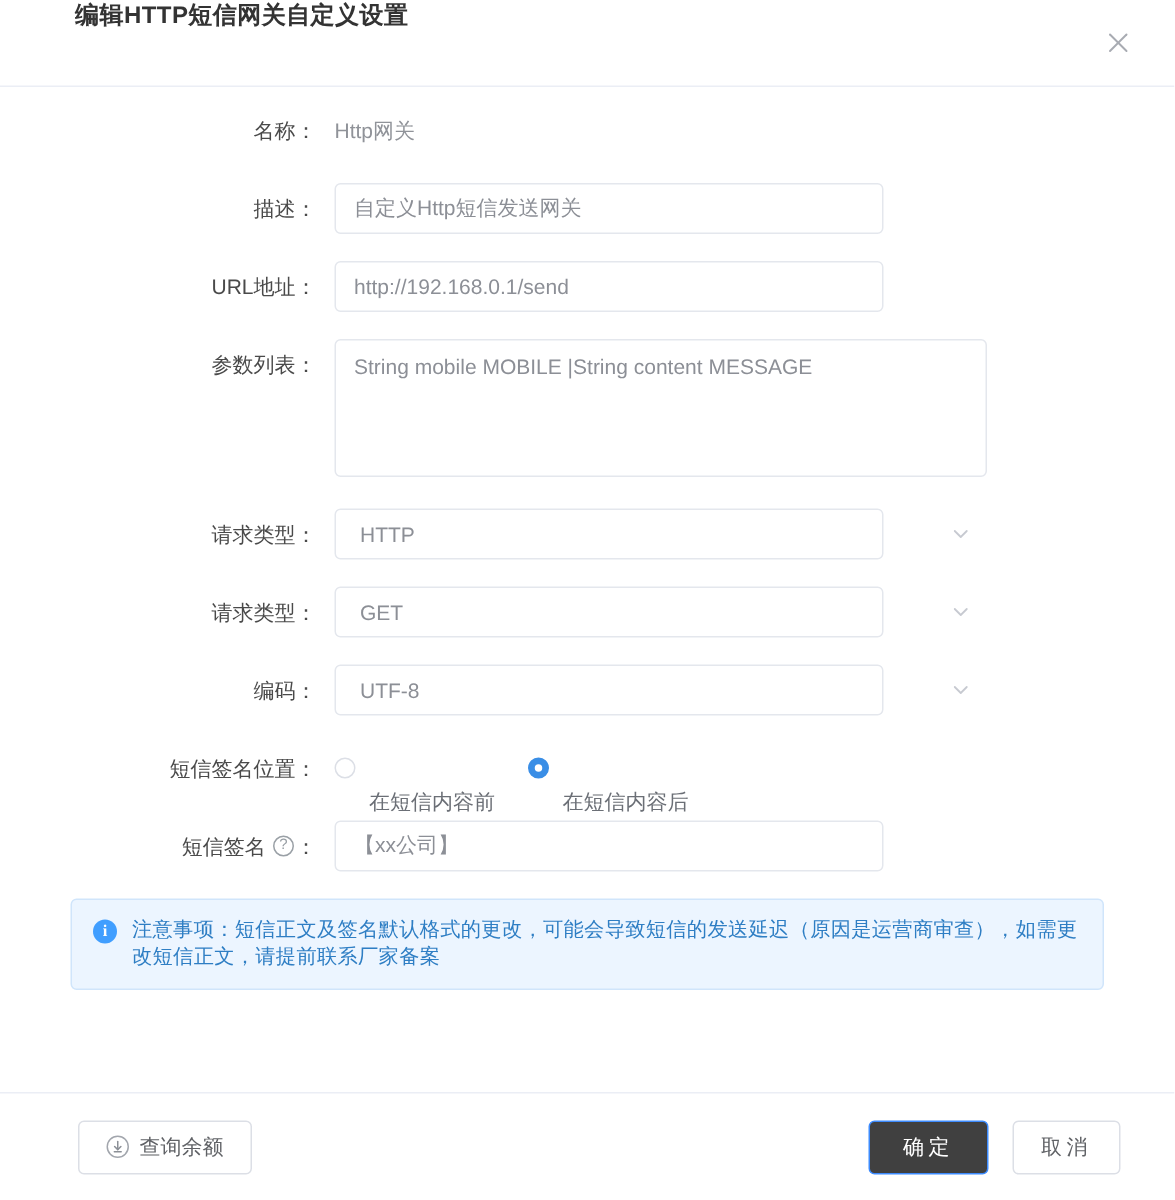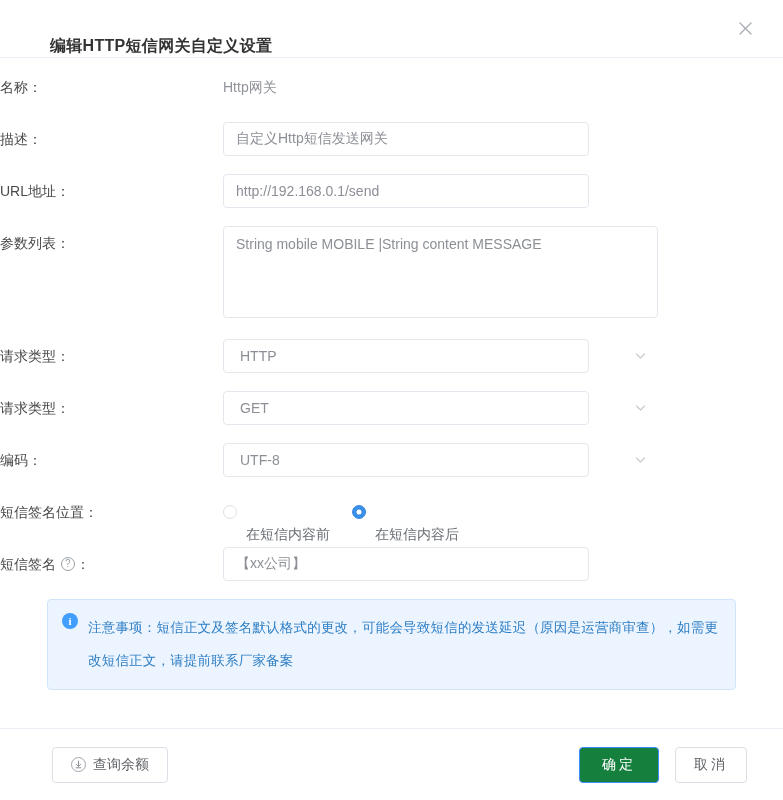--- a/index.html
+++ b/index.html
@@ -24,21 +24,21 @@
     display: flex;
     flex-direction: column;
   }
   
   .dialog-header {
     position: relative;
     height: 58px;
     flex: 0 0 58px;
     border-bottom: 1px solid #ebeef5;
     display: flex;
-    align-items: flex-end;
+    align-items: flex-start;
   }
   .dialog-title {
     margin-left: 50px;
     font-size: 16px;
     font-weight: bold;
     color: #333333;
     letter-spacing: 0.3px;
   }
   .close-btn {
     position: absolute;
@@ -65,21 +65,21 @@
     overflow: hidden;
   }
   .form-row {
     display: flex;
     align-items: flex-start;
     margin-bottom: 18px;
   }
   .form-label {
     width: 223px;
     flex: 0 0 223px;
-    text-align: left;
+    text-align: right;
     padding-right: 12px;
     color: #4a4a4a;
     font-size: 14px;
     line-height: 34px;
     white-space: nowrap;
   }
   .form-control {
     width: 435px;
     flex: 0 0 435px;
   }
@@ -218,21 +218,21 @@
     font-weight: bold;
     line-height: 16px;
     text-align: center;
     margin-top: 2px;
     font-family: "Liberation Serif", serif;
   }
   .alert-text {
     margin-left: 10px;
     color: #2e7ec4;
     font-size: 13.5px;
-    line-height: 33px;
+    line-height: 18px;
     letter-spacing: 0.2px;
   }
 
   
   .dialog-footer {
     flex: 0 0 72px;
     height: 72px;
     border-top: 1px solid #ebeef5;
     display: flex;
     align-items: center;
@@ -250,21 +250,21 @@
     justify-content: center;
     white-space: nowrap;
   }
   .btn-default {
     background: #fff;
     border: 1px solid #dcdfe6;
     color: #606266;
     justify-content: center;
   }
   .btn-primary {
-    background: #15803d;
+    background: #404040;
     border: 1px solid #3d8bfd;
     color: #fff;
     letter-spacing: 3px;
     padding: 0 22px;
   }
   .btn-cancel {
     letter-spacing: 3px;
     padding: 0 18px;
   }
   .spacer { flex: 1 1 auto; }

